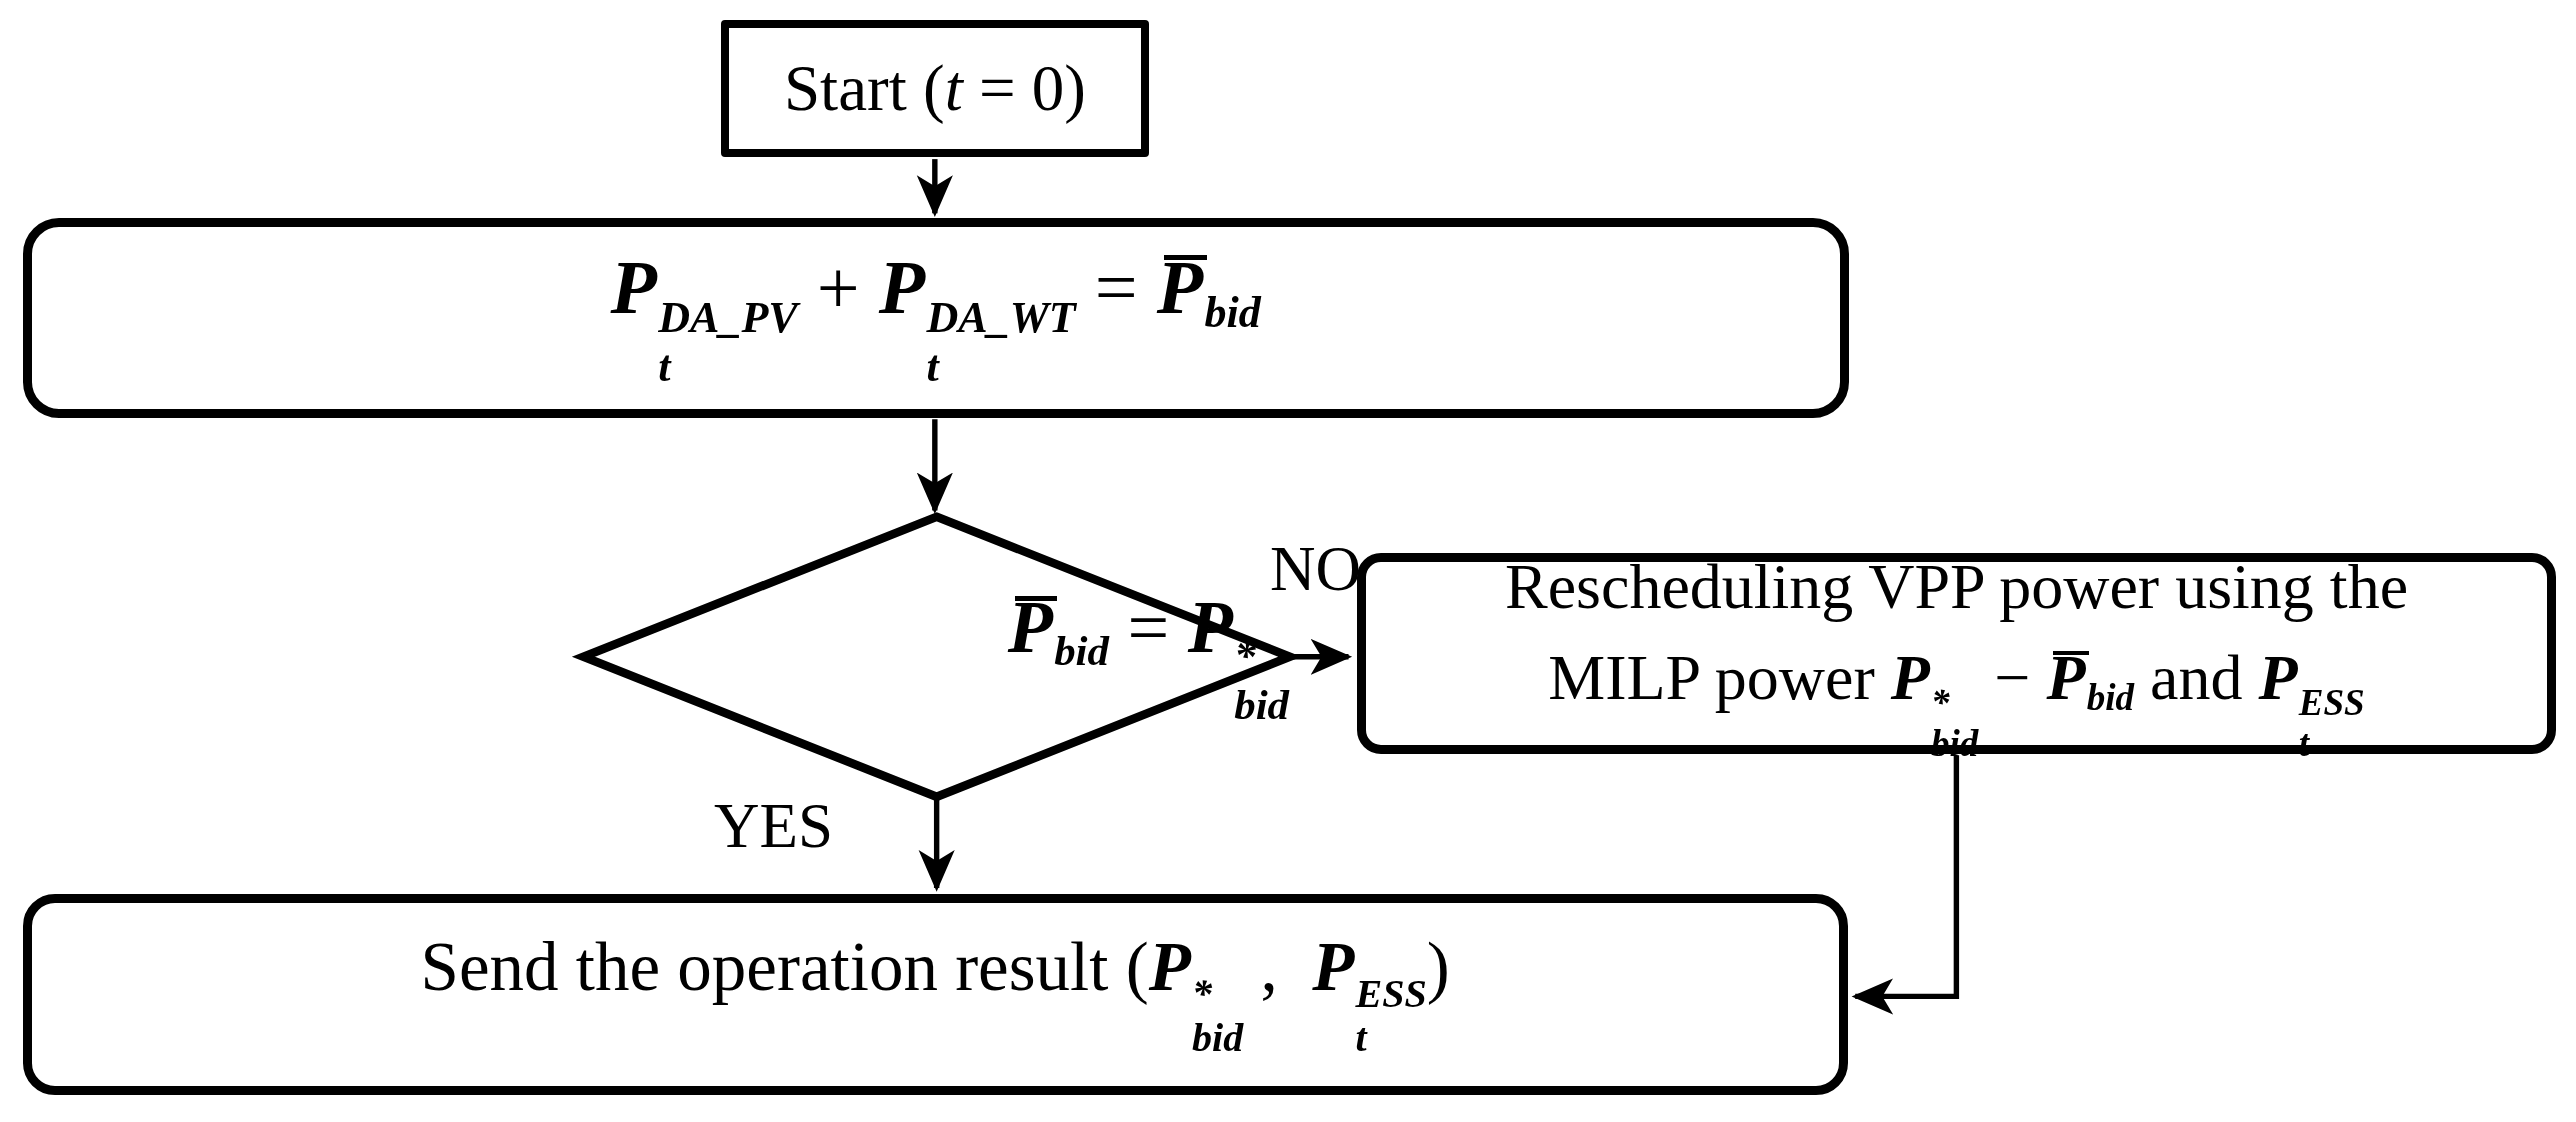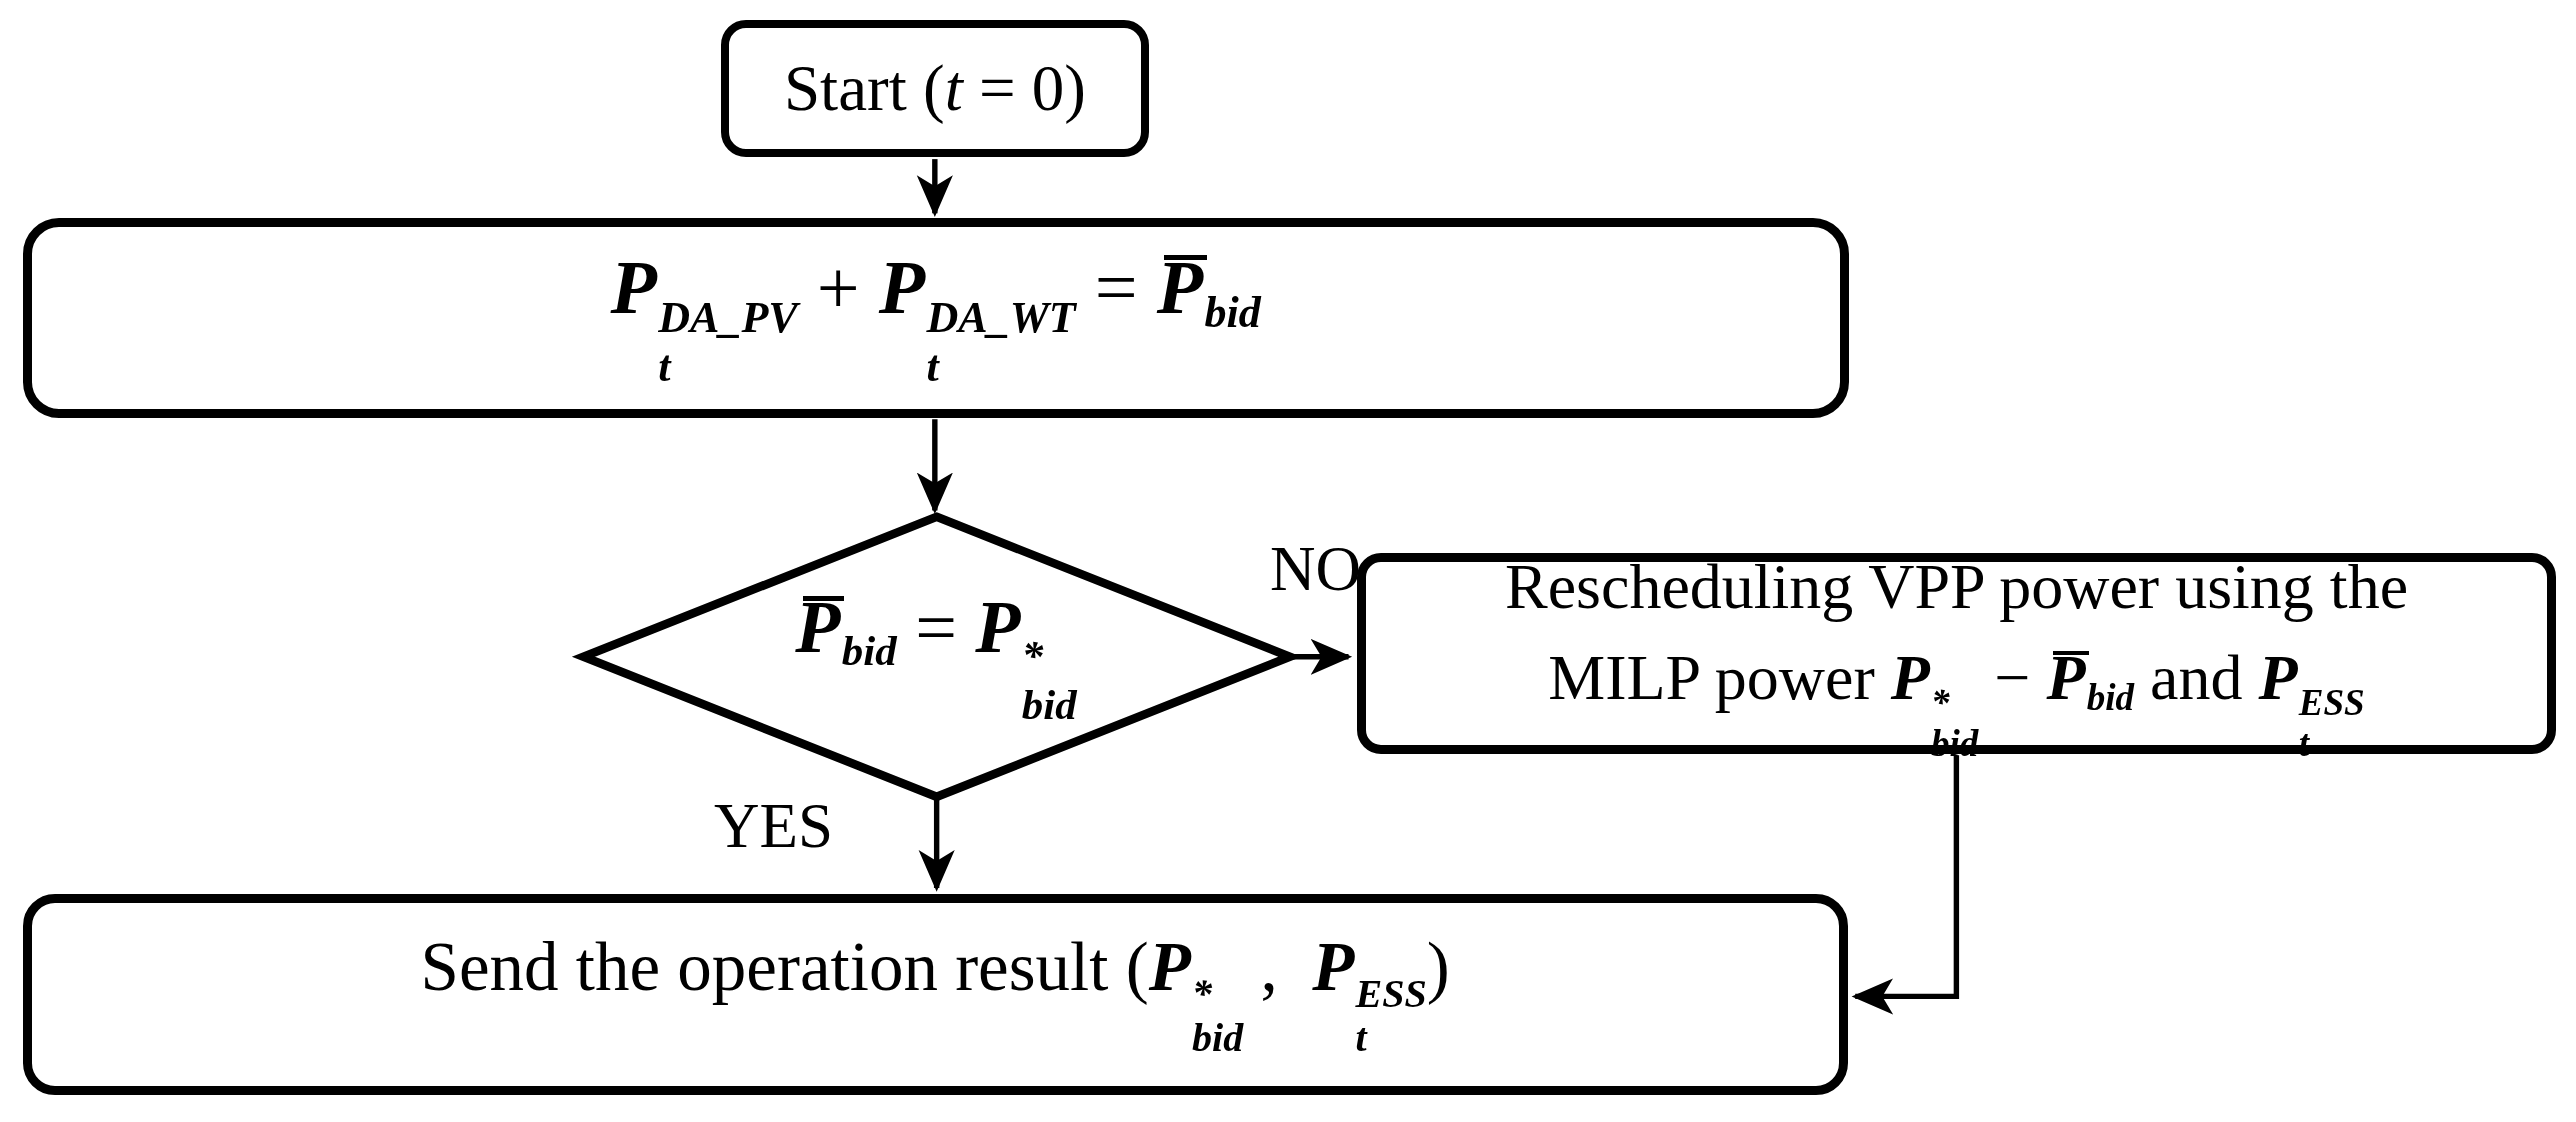--- a/index.html
+++ b/index.html
@@ -10,27 +10,27 @@
     color:#000000;
     font-family:"Liberation Serif","DejaVu Serif",serif;
     overflow:hidden;
   }
   .wires{position:absolute;left:0;top:0;width:2576px;height:1123px;pointer-events:none;}
   .node{
     position:absolute;box-sizing:border-box;background:#ffffff;
     border:9px solid #000;display:flex;align-items:center;justify-content:center;
     text-align:center;
   }
-  #start-node{left:721px;top:20px;width:428px;height:137px;border-width:8.1px;border-radius:25px;font-size:65px;}
+  #start-node{left:721px;top:20px;width:428px;height:137px;border-width:8.1px;border-radius:4px;font-size:65px;}
   #formula-node{left:22.6px;top:218px;width:1826px;height:200px;border-radius:36px;font-size:76px;}
   #reschedule-node{left:1357px;top:553px;width:1199px;height:201px;border-radius:24px;font-size:64px;flex-direction:column;line-height:1.42;}
   #send-node{left:22.6px;top:894px;width:1825px;height:201px;border-radius:32px;font-size:69px;}
   #diamond-label{
     position:absolute;left:583px;top:517px;width:706px;height:280px;
-    display:flex;align-items:center;justify-content:center;font-size:74px;
+    display:flex;align-items:center;justify-content:flex-end;font-size:74px;
   }
   .edge-label{position:absolute;font-size:63px;line-height:1;}
   #label-no{left:1207px;top:538px;width:154px;text-align:right;}
   #label-yes{left:714px;top:795px;width:167px;}
 
   
   .mline{display:inline-block;white-space:nowrap;}
   .mtext,.mop{font-style:normal;white-space:pre;}
   .mvar{font-style:italic;}
   .mbold{font-weight:bold;}

